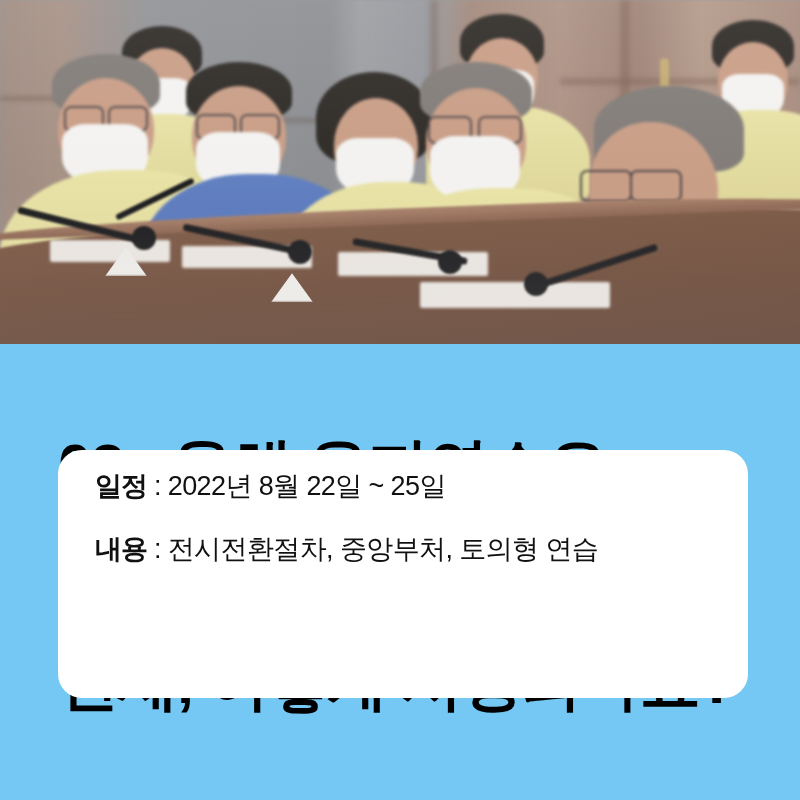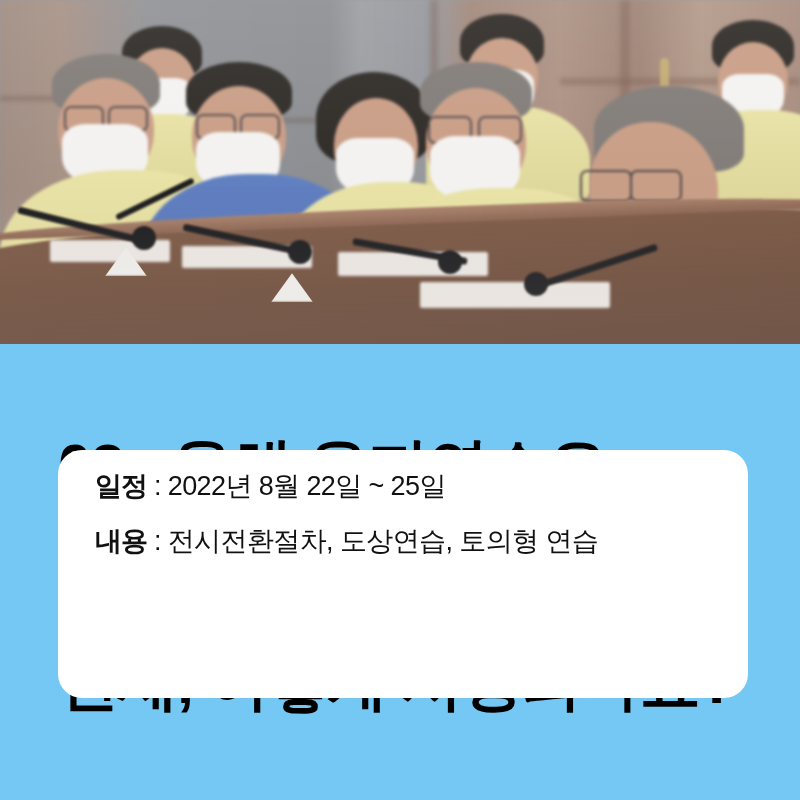--- a/index.html
+++ b/index.html
@@ -191,21 +191,21 @@
     right: 10px;
   }
   .row {
     display: block;
     color: #111111;
     font-size: 27px;
     line-height: 34px;
     white-space: nowrap;
     letter-spacing: -0.6px;
   }
-  .row-1 { margin-bottom: 21px; }
+  .row-1 { margin-bottom: 29px; }
   .row-2 { margin-bottom: 29px; }
   .row-label {
     font-weight: 700;
     letter-spacing: -1px;
   }
   .row-sep { font-weight: 400; }
   .row-value { font-weight: 400; }
   .row-3 .row-cont {
     display: block;
     padding-left: 74px;
@@ -327,19 +327,19 @@
 
   <div class="card">
     <div class="card-rows">
 
       <div class="row row-1">
         <span class="row-label">일정</span><span class="row-sep"> : </span><span class="row-value">2022년 8월 22일 ~ 25일</span>
       </div>
 
 
       <div class="row row-3">
-        <span class="row-label">내용</span><span class="row-sep"> : </span><span class="row-value">전시전환절차, 도상연습, 토의형 연습</span>
+        <span class="row-label">내용</span><span class="row-sep"> : </span><span class="row-value">전시전환절차, 중앙부처, 토의형 연습</span>
       </div>
 
     </div>
   </div>
 
 </div>
 
 </body></html>

